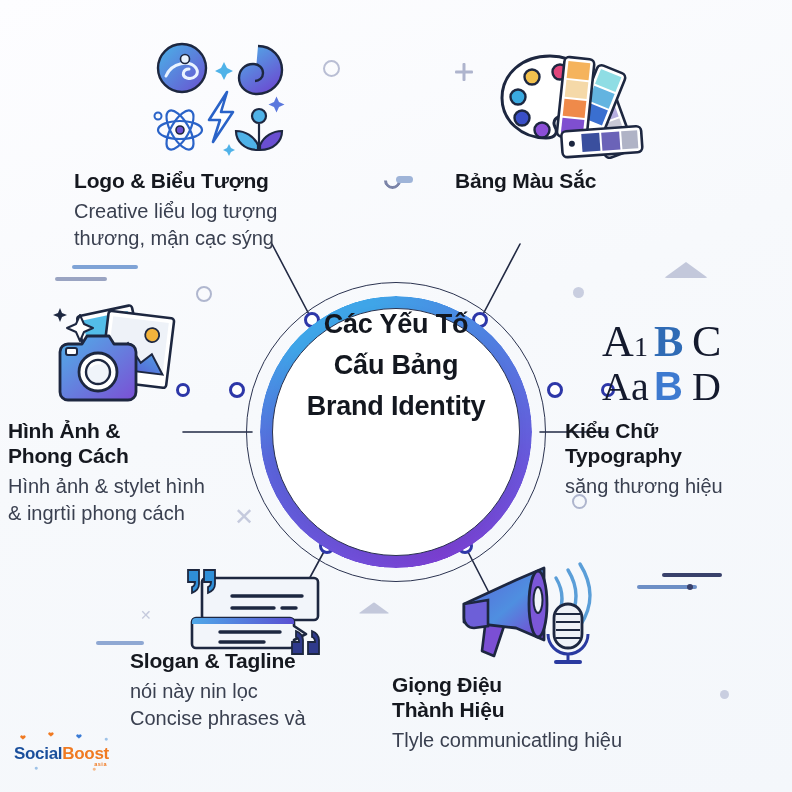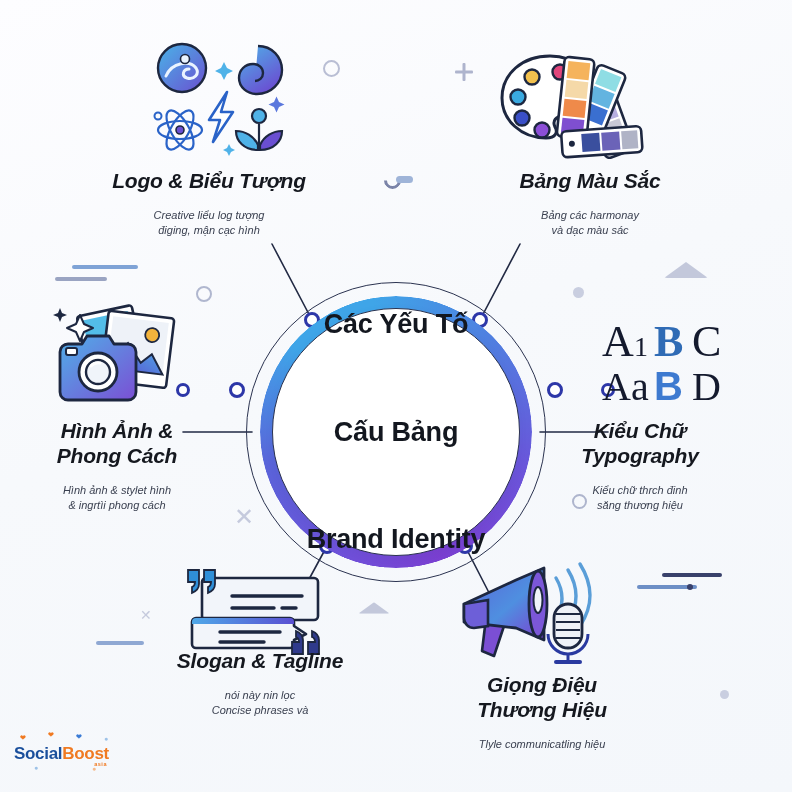--- a/index.html
+++ b/index.html
@@ -65,46 +65,46 @@
   #hub-inner-ring {
     position: absolute; left: 26px; top: 26px;
     width: 248px; height: 248px; border-radius: 50%;
     border: 1.4px solid #2b3350;
     background: #ffffff;
     box-shadow: 0 2px 10px rgba(40,50,90,.05);
   }
   #hub-label {
     position: absolute; inset: 26px;
     display: flex; flex-direction: column;
-    align-items: center; justify-content: space-between;
-    gap: 17px;
+    align-items: center; justify-content: flex-start;
+    gap: 8px;
     text-align: center;
     color: #13171f;
     font-weight: bold;
     font-size: 27px;
     line-height: 1.22;
     letter-spacing: -0.2px;
   }
 
   
   #connectors { position: absolute; left: 0; top: 0; width: 792px; height: 792px; }
 
   
   .item { position: absolute; }
   .item-title {
     font-weight: bold; color: #15181f;
     font-size: 21px; line-height: 1.2;
     letter-spacing: -0.2px;
   }
   .item-desc {
-    margin-top: 15px;
-    font-size: 11px; line-height: 1.32;
+    margin-top: 5px;
+    font-size: 20px; line-height: 1.32;
     color: #3a4050;
   }
-  .ta-center{ text-align: center; font-style: italic; }
+  .ta-center{ text-align: left; }
   .icon-wrap { position: absolute; }
 
   
   #brand {
     position: absolute; left: 14px; bottom: 28px;
     display: flex; align-items: center;
   }
   #brand-text {
     font-size: 17px; font-weight: bold; letter-spacing: -0.3px;
     color: #1a4f9c; position: relative;
@@ -223,21 +223,21 @@
       <path d="M73 30 l3 -6 3 6 6 3 -6 3 -3 6 -3 -6 -6 -3z" fill="#4fb2e8"></path>
       <path d="M126 64 l2.5 -5.5 2.5 5.5 5.5 2.5 -5.5 2.5 -2.5 5.5 -2.5 -5.5 -5.5 -2.5z" fill="#5a77dd"></path>
       <path d="M79 110 l2 -4 2 4 4 2 -4 2 -2 4 -2 -4 -4 -2z" fill="#4fb2e8"></path>
       <circle cx="10" cy="78" r="3.5" fill="none" stroke="#2a63c8" stroke-width="2"></circle>
     </svg>
   </div>
   <div class="item ta-center" style="left:74px; top:168px; width:270px;">
     <div class="item-title">Logo &amp; Biểu Tượng</div>
     <div class="item-desc">
       <div>Creative liểu log tượng</div>
-      <div>điging, mận cạc hình</div>
+      <div>thương, mận cạc sýng</div>
     </div>
   </div>
 
   <div class="icon-wrap" style="left:492px; top:44px;">
     <svg width="160" height="120" viewBox="0 0 160 120">
 
       <path d="M58 12C30 12 10 30 10 54c0 22 19 40 44 40 10 0 12-6 9-11-3-6 1-11 8-11h10c14 0 23-8 23-20C104 30 84 12 58 12z" fill="#ffffff" stroke="#1d2740" stroke-width="3" stroke-linejoin="round"></path>
       <circle cx="40" cy="33" r="7.5" fill="#f2c14e" stroke="#1d2740" stroke-width="2.4"></circle>
       <circle cx="68" cy="28" r="7.5" fill="#e0457b" stroke="#1d2740" stroke-width="2.4"></circle>
       <circle cx="26" cy="53" r="7.5" fill="#3aa9e0" stroke="#1d2740" stroke-width="2.4"></circle>
@@ -270,24 +270,20 @@
         <rect x="70" y="84" width="80" height="26" rx="5" fill="#ffffff" stroke="#1d2740" stroke-width="2.6"></rect>
         <circle cx="80" cy="97" r="3" fill="#1d2740"></circle>
         <rect x="90" y="88" width="18" height="18" fill="#3a4f9e"></rect>
         <rect x="110" y="88" width="18" height="18" fill="#6b63b8"></rect>
         <rect x="130" y="88" width="16" height="18" fill="#b0b3c6"></rect>
       </g>
     </svg>
   </div>
   <div class="item ta-center" style="left:455px; top:168px; width:270px;">
     <div class="item-title">Bảng Màu Sắc</div>
-    <div class="item-desc">
-      <div>Bảng các harmonay</div>
-      <div>và dạc màu sác</div>
-    </div>
   </div>
 
   <div class="icon-wrap" style="left:42px; top:300px;">
     <svg width="148" height="110" viewBox="0 0 148 110">
       <defs>
         <linearGradient id="gCam" x1="0" y1="0" x2="1" y2="1">
           <stop offset="0%" stop-color="#4fb0e8"></stop>
             <stop offset="100%" stop-color="#7b4fd4"></stop>
         </linearGradient>
         <linearGradient id="gPic" x1="0" y1="1" x2="1" y2="0">
@@ -335,27 +331,26 @@
         <text x="2" y="38" font-size="44">A</text>
         <text x="34" y="38" font-size="28">1</text>
         <text x="54" y="38" font-size="44" fill="#2f6bb5" font-weight="bold">B</text>
         <text x="92" y="38" font-size="44">C</text>
         <text x="2" y="82" font-size="40">Aa</text>
         <text x="92" y="82" font-size="40">D</text>
       </g>
       <text x="54" y="82" font-size="40" font-weight="bold" font-family="Liberation Sans, sans-serif" fill="#3d7ad0">B</text>
     </svg>
   </div>
-  <div class="item ta-center" style="left:531px; top:418px; width:218px;">
+  <div class="item ta-center" style="left:565px; top:418px; width:218px;">
     <div class="item-title">
       <div>Kiểu Chữ</div>
       <div>Typography</div>
     </div>
     <div class="item-desc">
-      <div>Kiểu chữ thrch đinh</div>
       <div>săng thương hiệu</div>
     </div>
   </div>
 
   <div class="icon-wrap" style="left:180px; top:552px;">
     <svg width="150" height="108" viewBox="0 0 150 108">
       <defs>
         <linearGradient id="gQ" x1="0" y1="0" x2="1" y2="0">
           <stop offset="0%" stop-color="#4fa8e8"></stop>
             <stop offset="100%" stop-color="#5a4fd2"></stop>
@@ -423,21 +418,21 @@
           <path d="M98 58h24M98 66h24M98 74h24M98 82h24"></path>
         </g>
       <path d="M90 78 a20 20 0 0 0 40 0" fill="none" stroke="#2a3aa0" stroke-width="3"></path>
       <path d="M110 98 v8" stroke="#2a3aa0" stroke-width="3"></path>
       <path d="M98 106 h24" stroke="#2a3aa0" stroke-width="4" stroke-linecap="round"></path>
     </svg>
   </div>
   <div class="item ta-center" style="left:392px; top:672px; width:300px;">
     <div class="item-title">
       <div>Giọng Điệu</div>
-      <div>Thương Hiệu</div>
+      <div>Thành Hiệu</div>
     </div>
     <div class="item-desc">
       <div>Tlyle communicatling hiệu</div>
     </div>
   </div>
 
   <div id="brand">
     <div id="brand-text">
       <span class="confetti" style="left:6px; top:-10px; color:#f07a22;">❤</span>
       <span class="confetti" style="left:34px; top:-13px; color:#f07a22;">❤</span>

